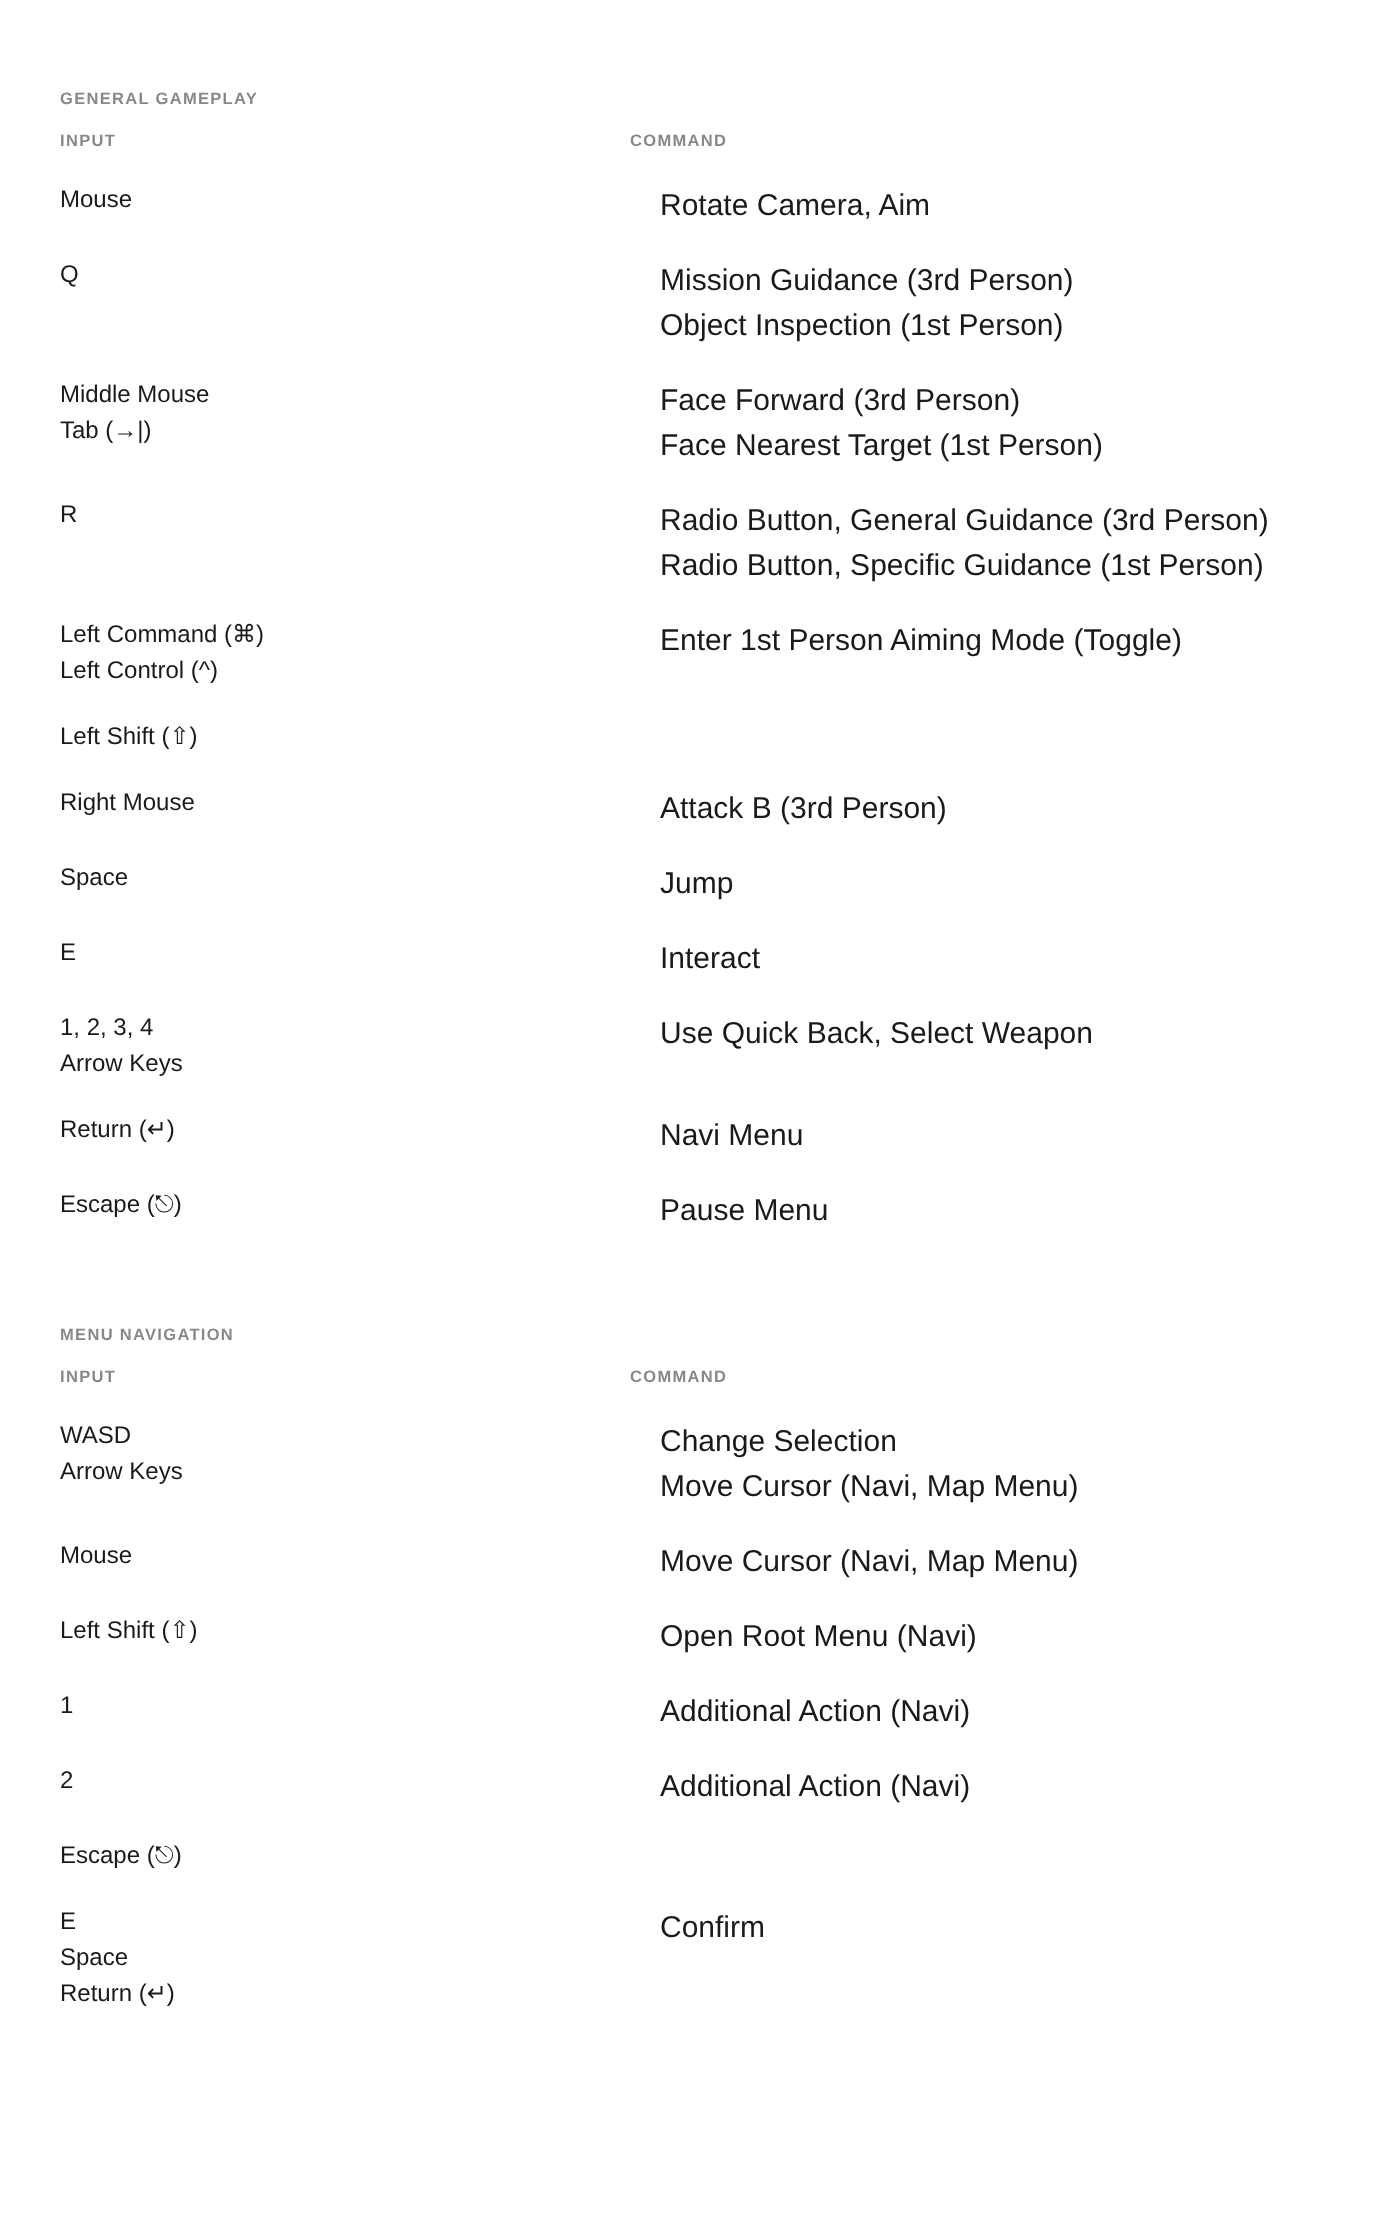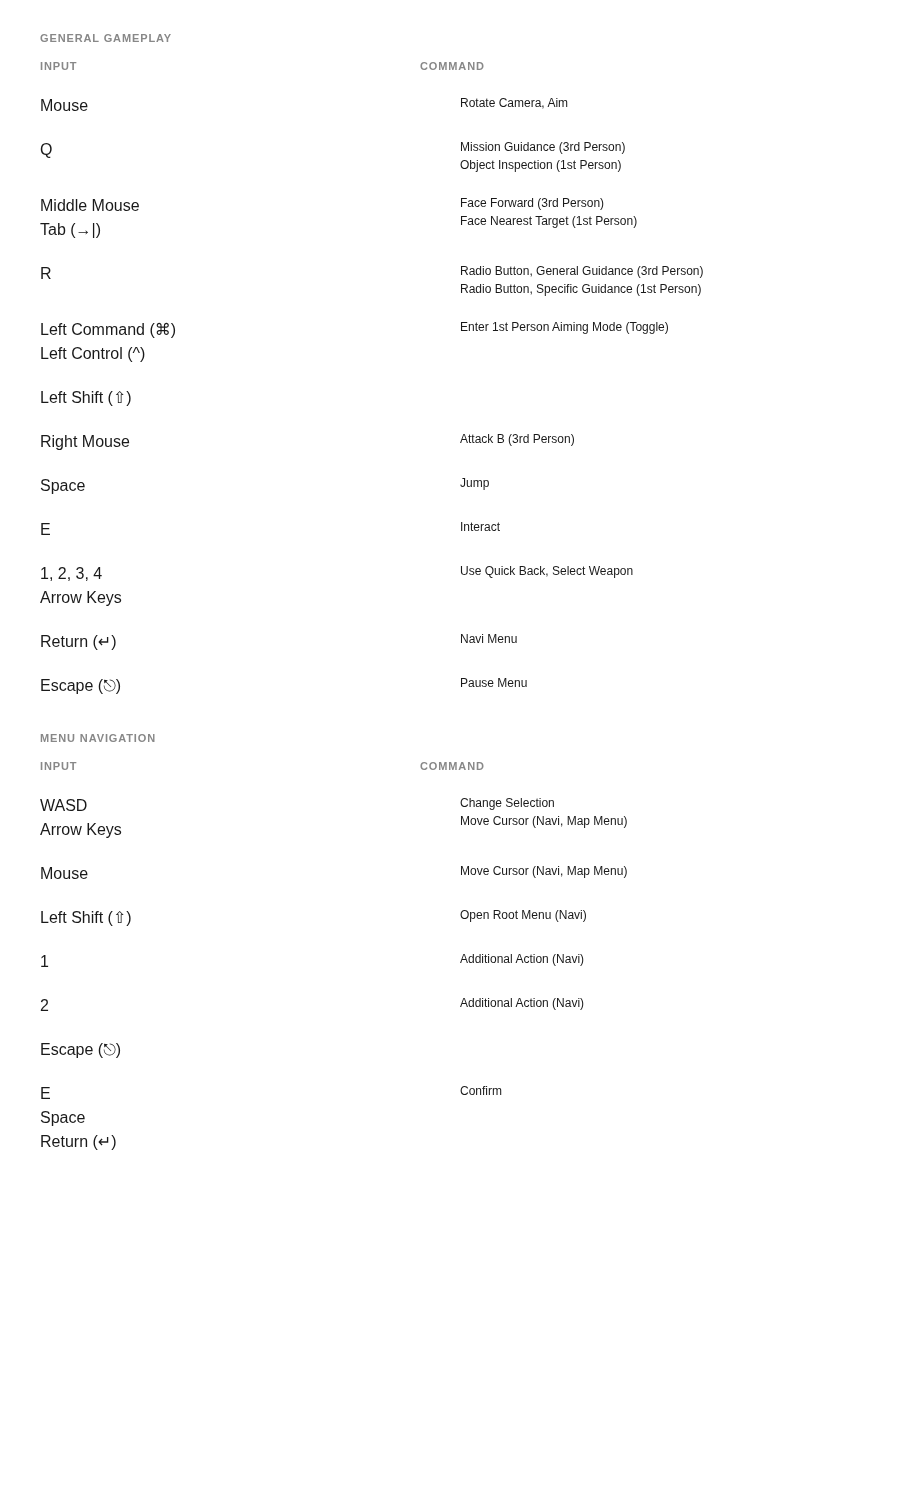--- a/index.html
+++ b/index.html
@@ -18,20 +18,21 @@
       min-height: 1488px;
     }
 
     .section-header {
       font-size: 11px;
       font-weight: 700;
       letter-spacing: 0.08em;
       color: #888888;
       text-transform: uppercase;
       margin-bottom: 16px;
+      margin-top: 28px;
     }
 
     .column-headers {
       display: grid;
       grid-template-columns: 380px 1fr;
       margin-bottom: 12px;
     }
 
     .col-header {
       font-size: 11px;
@@ -56,25 +57,24 @@
 
     .input-cell {
       font-size: 16px;
       color: #1a1a1a;
       font-weight: 400;
       line-height: 1.5;
       padding-right: 20px;
     }
 
     .command-cell {
-      font-size: 12px;
+      font-size: 20px;
       color: #1a1a1a;
       font-weight: 400;
       line-height: 1.5;
-      margin-left: 20px;
     }
 
     .section-divider {
       height: 24px;
     }
   </style>
 </head>
 <body>
 
 <div>

